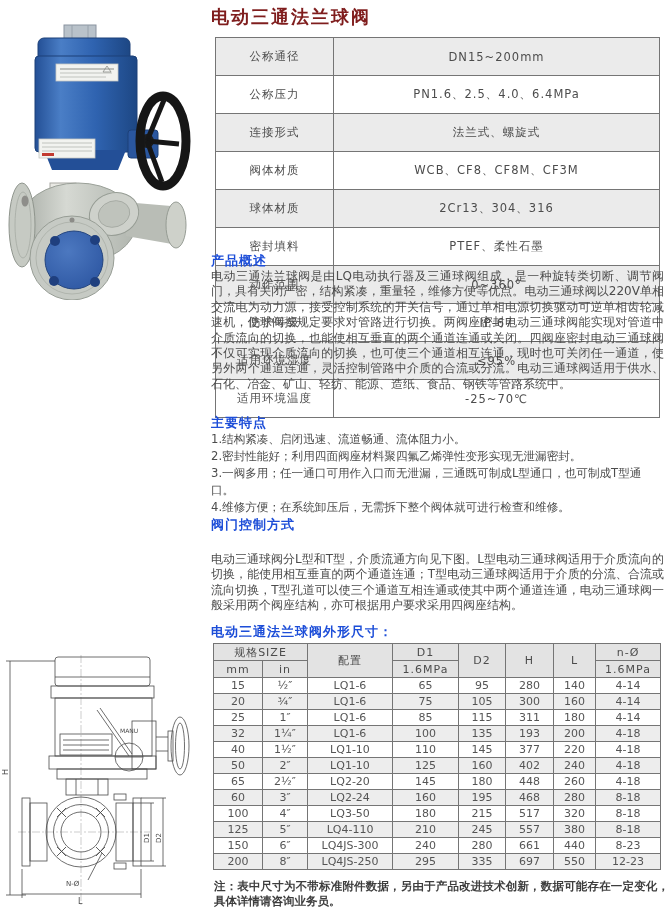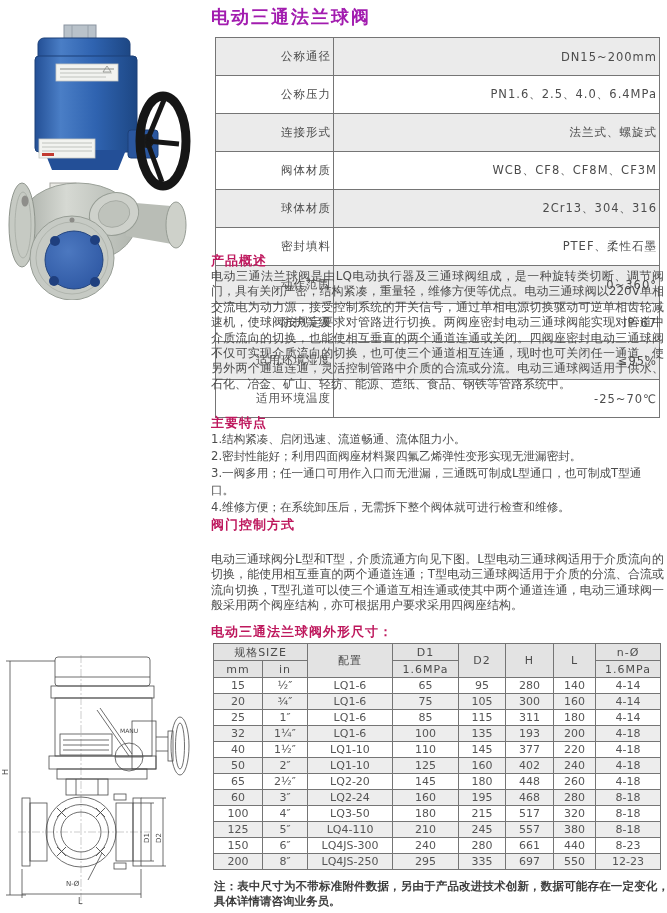--- a/index.html
+++ b/index.html
@@ -7,35 +7,35 @@
   body {
     width:667px; height:913px; position:relative; overflow:hidden;
     font-family:"DejaVu Sans","Liberation Sans",sans-serif;
     color:#4c4c4c;
   }
   .abs { position:absolute; }
 
   
   #page-title {
     left:211px; top:5px; font-size:18px; font-weight:bold;
-    letter-spacing:2px; color:#a21caf;
+    letter-spacing:2px; color:#7f1d1d;
   }
 
   
   #spec-table { left:215px; top:37px; width:445px; border-collapse:collapse; table-layout:fixed; }
   #spec-table td {
     border:1px solid #757575; height:19px; font-size:11.5px;
-    text-align:right; padding:11px 2px; color:#4c4c4c; letter-spacing:1px;
+    text-align:center; padding:11px 2px; color:#4c4c4c; letter-spacing:1px;
     overflow:hidden; white-space:nowrap;
   }
   #spec-table tr.alt { background:#ebebeb; }
   #spec-table col.c-lbl { width:118px; }
 
   
-  .sec-h { font-size:13px; font-weight:bold; color:#be185d; letter-spacing:1px; }
+  .sec-h { font-size:13px; font-weight:bold; color:#1d4ed8; letter-spacing:1px; }
   .para  { font-size:12px; line-height:15.4px; text-align:justify; color:#4c4c4c; }
   #overview-heading { left:211px; top:252px; }
   #overview-body    { left:211px; top:269px; width:453px; }
   #features-heading { left:211px; top:414px; }
   #features-list    { left:211px; top:431px; width:453px; font-size:11.6px; line-height:17px; color:#4c4c4c; }
   #control-heading  { left:211px; top:516px; }
   #control-body     { left:211px; top:552px; width:453px; }
   #dims-heading     { left:211px; top:623px; }
 
   

